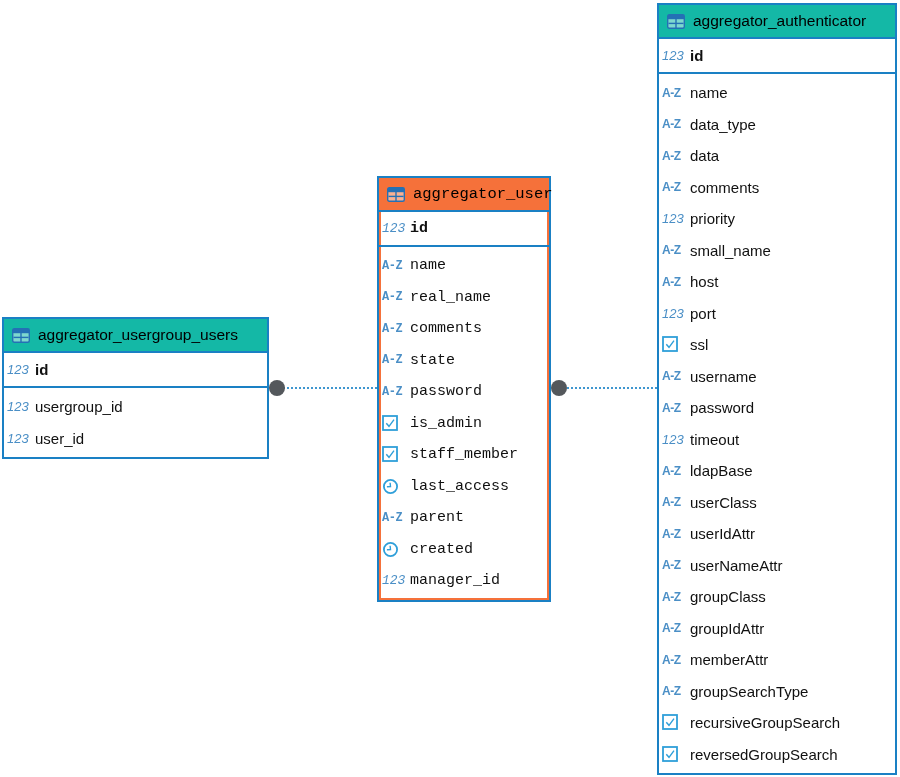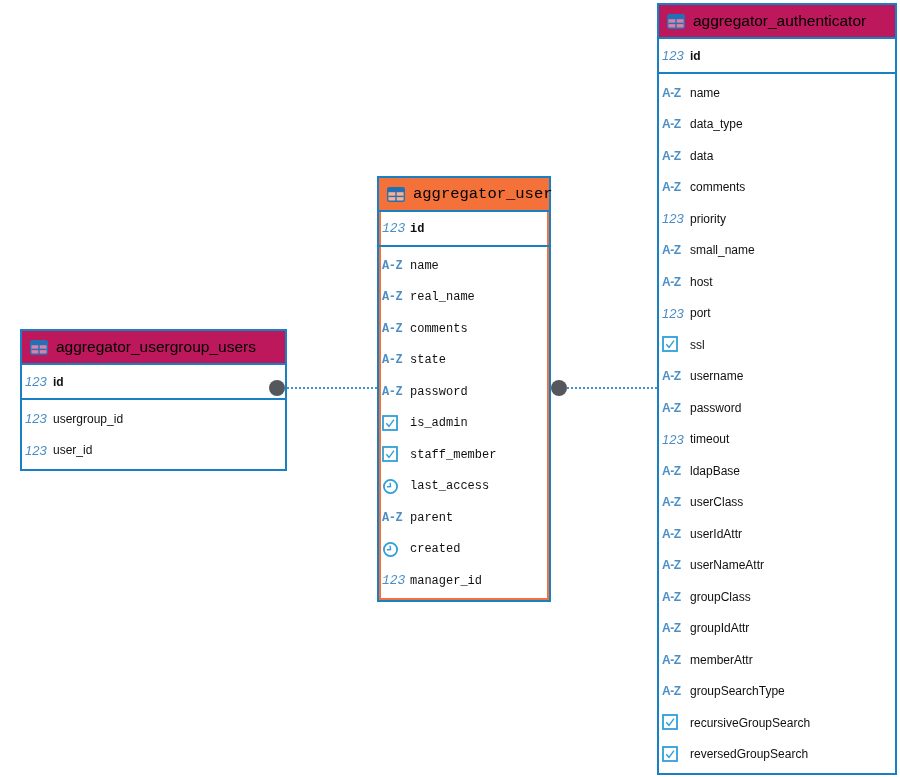--- a/index.html
+++ b/index.html
@@ -7,49 +7,49 @@
     position:relative;width:900px;height:777px;background:#ffffff;overflow:hidden;
     font-family:"Liberation Sans","DejaVu Sans",sans-serif;
   }
   .entity{
     position:absolute;background:#ffffff;border:2px solid #1a80c4;box-sizing:border-box;
     z-index:3;
   }
   .entity.selected{box-shadow:inset 0 0 0 2px #f5713a;}
   .entity-header{
     height:32px;display:flex;align-items:center;gap:8px;padding:0 8px;
-    background:#be185d;border-bottom:2px solid #1a80c4;box-sizing:content-box;
+    background:#14b8a6;border-bottom:2px solid #1a80c4;box-sizing:content-box;
   }
   .entity.selected .entity-header{background:#f5713a;}
   .entity-title{font-size:15.5px;color:#000;white-space:nowrap;}
   .compartment.pk{border-bottom:2px solid #1a80c4;}
   .compartment.pk .field-row{height:33px;}
   .compartment.cols{padding:3px 0;border-radius:26px;}
   .field-row{height:31.5px;display:flex;align-items:center;padding:0 6px 0 3px;}
   .field-icon{flex:0 0 28px;width:28px;display:flex;align-items:center;}
-  .field-label{font-size:12px;color:#101010;white-space:nowrap;}
+  .field-label{font-size:15px;color:#101010;white-space:nowrap;}
   .compartment.pk .field-label{font-weight:bold;}
   .ic-123{font-style:italic;font-size:13px;color:#4b8fc6;letter-spacing:0px;}
   .ic-az{font-size:12px;font-weight:700;color:#4b8fc6;letter-spacing:-0.4px;}
   .conn-line{position:absolute;height:0;border-top:2px dotted #3f96cf;z-index:1;}
   .conn-dot{position:absolute;width:16px;height:16px;border-radius:50%;background:#54585c;z-index:5;}
   svg{display:block;}
 </style>
 </head>
 <body>
 
 <div class="canvas">
 
   <div class="conn-line" style="left:272px;top:387px;width:105px;"></div>
   <div class="conn-dot" style="left:269px;top:380px;"></div>
 
   <div class="conn-line" style="left:555px;top:387px;width:102px;"></div>
   <div class="conn-dot" style="left:551px;top:380px;"></div>
 
-  <div class="entity" style="left:20px;top:317px;width:267px;margin-top:12px;">
+  <div class="entity" style="left:2px;top:317px;width:267px;">
     <div class="entity-header">
       <span class="table-icon">
   <svg width="18" height="15" viewBox="0 0 18 15">
     <rect x="0.7" y="0.7" width="16.6" height="13.6" rx="1.5" fill="rgba(255,255,255,0.45)" stroke="#2470b5" stroke-width="1.4"></rect>
     <rect x="1" y="1" width="16" height="4.2" fill="#2470b5"></rect>
     <line x1="9" y1="5" x2="9" y2="14" stroke="#2470b5" stroke-width="1.4"></line>
     <line x1="1.5" y1="9.4" x2="16.5" y2="9.4" stroke="#2470b5" stroke-width="1.4"></line>
   </svg>
 </span>
       <span class="entity-title">aggregator_usergroup_users</span>

